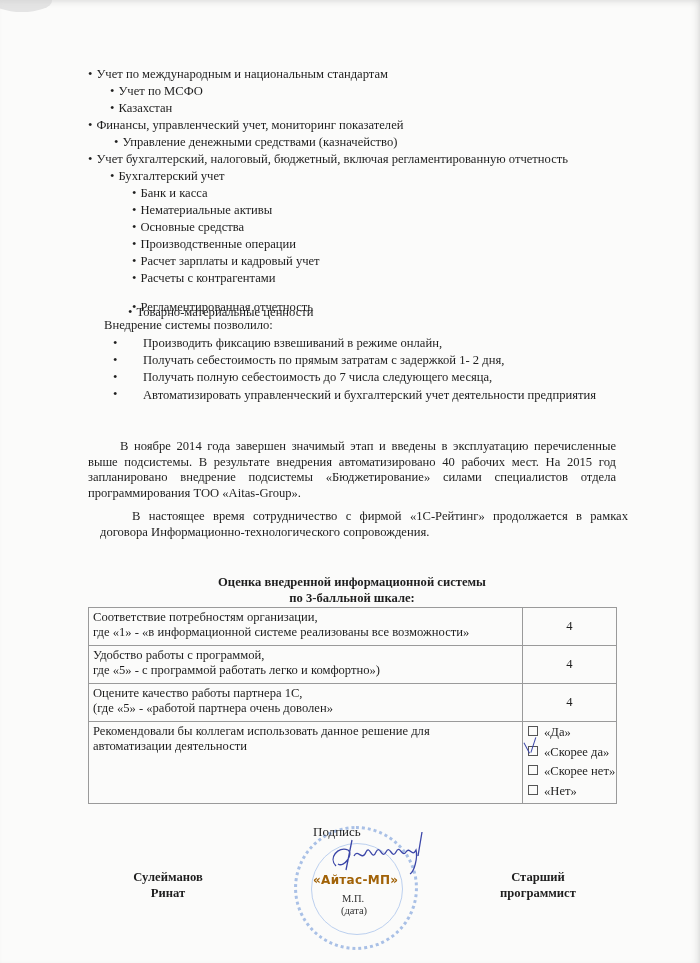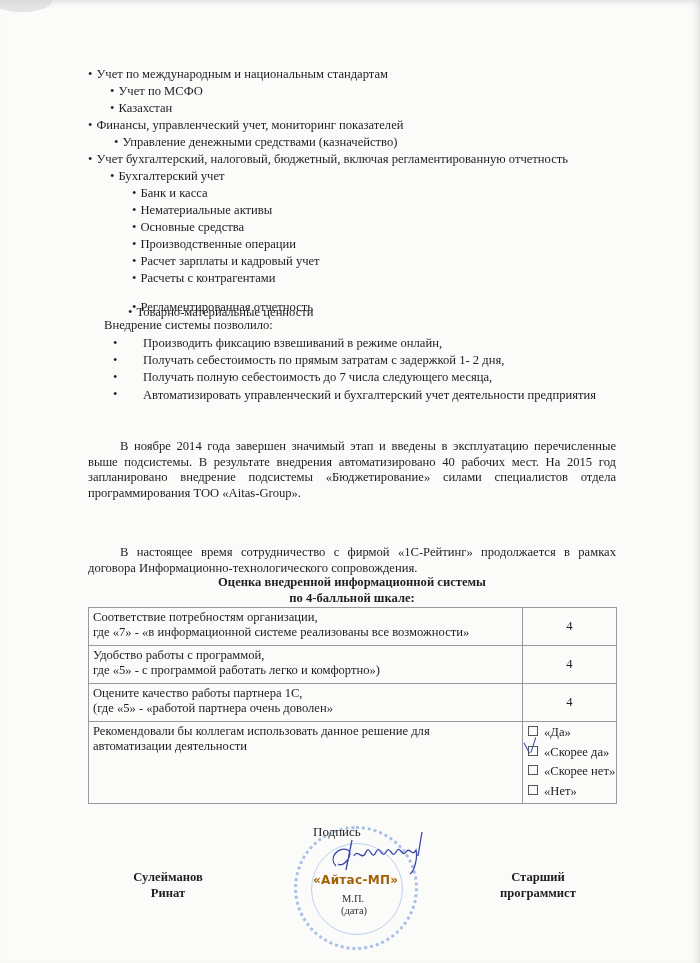--- a/index.html
+++ b/index.html
@@ -66,31 +66,31 @@
   <div class="line" style="left:143px; top:336px;">Производить фиксацию взвешиваний в режиме онлайн,</div>
   <div class="line dot" style="top:353px;">•</div>
   <div class="line" style="left:143px; top:353px;">Получать себестоимость по прямым затратам с задержкой 1- 2 дня,</div>
   <div class="line dot" style="top:370px;">•</div>
   <div class="line" style="left:143px; top:370px;">Получать полную себестоимость до 7 числа следующего месяца,</div>
   <div class="line dot" style="top:387px;">•</div>
   <div style="position:absolute; left:143px; top:387px; width:473px; text-align:justify; text-align-last:left; line-height:16px;">Автоматизировать управленческий и бухгалтерский учет деятельности предприятия</div>
 </div>
 
 <div class="para" style="top:439px;">В ноябре 2014 года завершен значимый этап и введены в эксплуатацию перечисленные выше подсистемы. В результате внедрения автоматизировано 40 рабочих мест. На 2015 год запланировано внедрение подсистемы «Бюджетирование» силами специалистов отдела программирования ТОО «Aitas-Group».</div>
-<div class="para" style="top:545px;">В настоящее время сотрудничество с фирмой «1С-Рейтинг» продолжается в рамках договора Информационно-технологического сопровождения.</div>
+<div class="para" style="top:509px;margin-left:12px;">В настоящее время сотрудничество с фирмой «1С-Рейтинг» продолжается в рамках договора Информационно-технологического сопровождения.</div>
 
 <div class="heading" style="top:575px;">Оценка внедренной информационной системы</div>
-<div class="heading" style="top:591px;">по 4-балльной шкале:</div>
+<div class="heading" style="top:591px;">по 3-балльной шкале:</div>
 
 <table class="rating">
   <tbody>
       <tr style="height:38px;">
     <td>
       <div>Соответствие потребностям организации,</div>
-      <div>где «7» - «в информационной системе реализованы все возможности»</div>
+      <div>где «1» - «в информационной системе реализованы все возможности»</div>
     </td>
     <td class="val">4</td>
   </tr>
   <tr style="height:38px;">
     <td>
       <div>Удобство работы с программой,</div>
       <div>где «5» - с программой работать легко и комфортно»)</div>
     </td>
     <td class="val">4</td>
   </tr>

